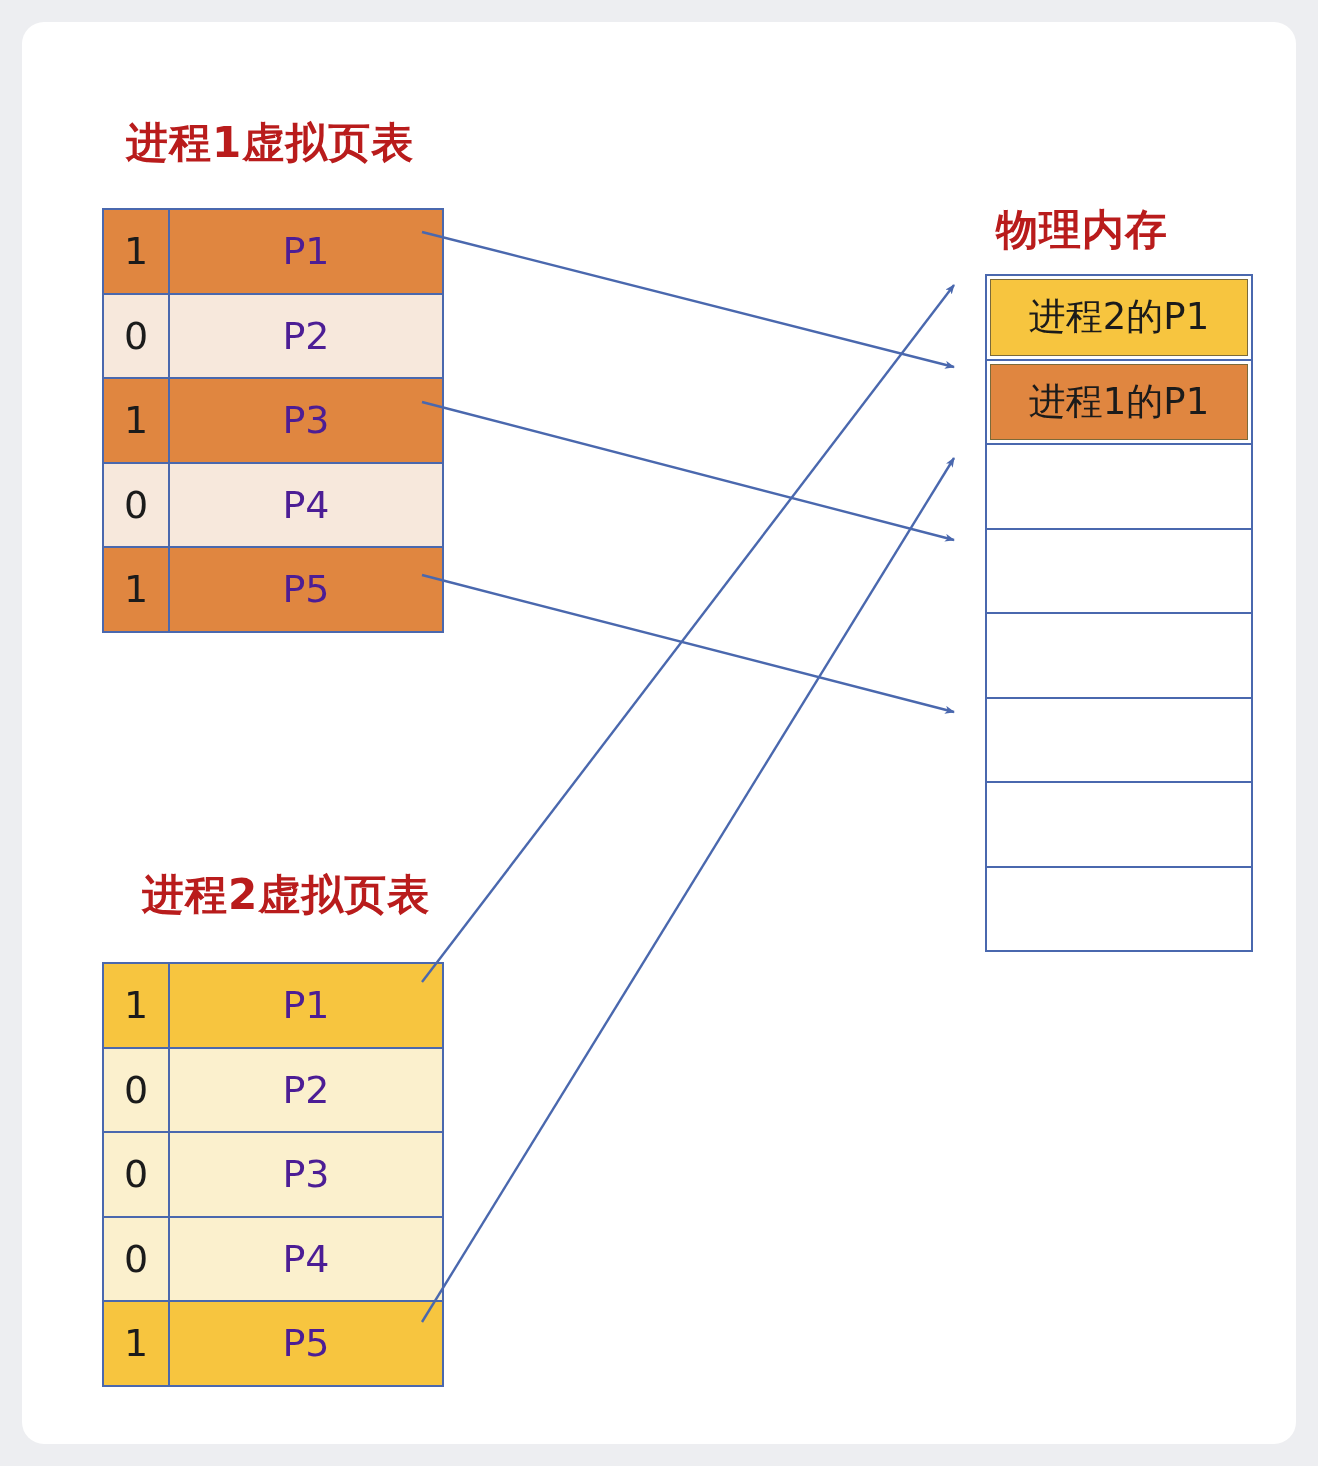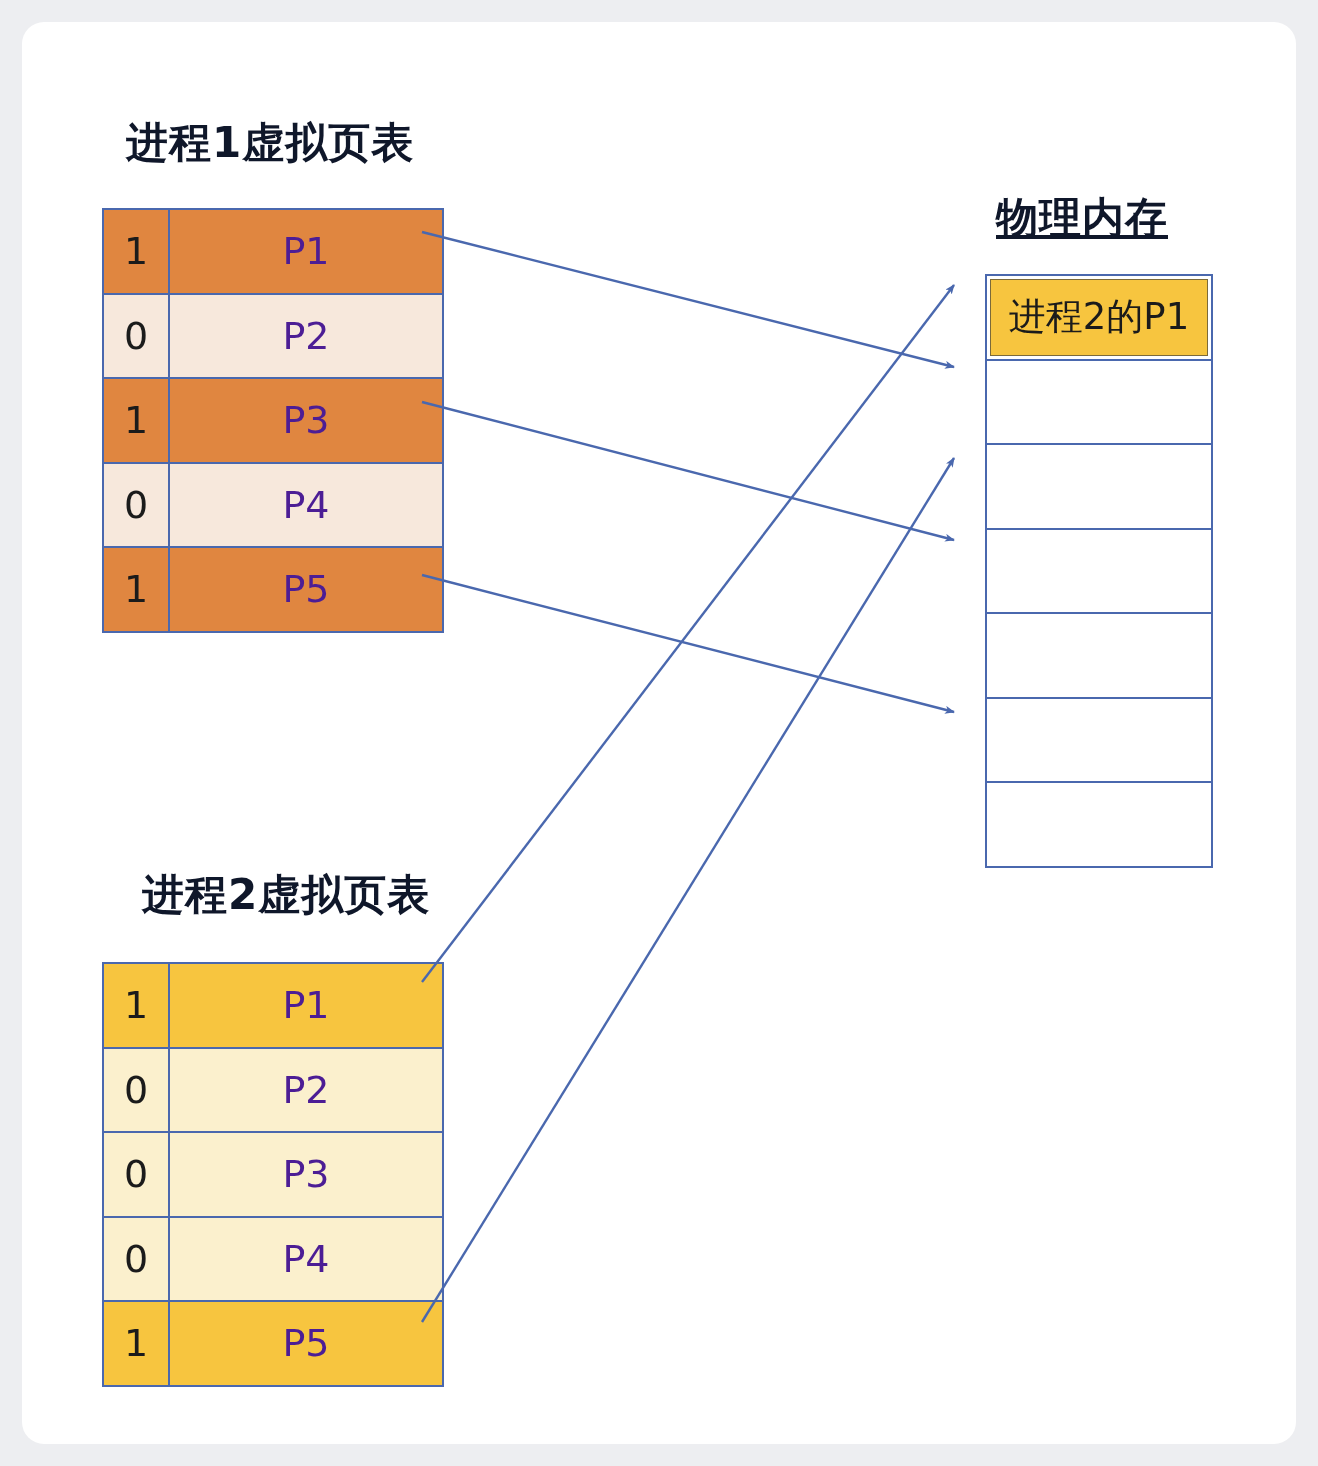--- a/index.html
+++ b/index.html
@@ -29,28 +29,28 @@
     background: #ffffff;
     border-radius: 22px;
     overflow: hidden;
   }
 
   
   .diag-title {
     position: absolute;
     font-size: 42px;
     font-weight: 700;
-    color: #0f172a;
+    color: #b91c1c;
     letter-spacing: 1px;
     white-space: nowrap;
     font-family: "DejaVu Sans", "Liberation Sans", sans-serif;
   }
   #title-p1 { left: 104px; top: 93px; }
   #title-p2 { left: 120px; top: 845px; }
-  #title-mem { left: 974px; top: 168px; text-decoration: underline; }
+  #title-mem { left: 974px; top: 180px; }
 
   
   .pagetable {
     position: absolute;
     box-sizing: border-box;
   }
   .pt-row {
     position: relative;
     box-sizing: border-box;
     border: 2px solid #4a68ae;
@@ -91,21 +91,21 @@
   .fill-white   { background: #ffffff; }
 
   #table-p1 { left: 80px; top: 186px; width: 342px; }
   #table-p2 { left: 80px; top: 940px; width: 342px; }
 
   
   #memory-column {
     position: absolute;
     left: 963px;
     top: 252px;
-    width: 228px;
+    width: 268px;
     box-sizing: border-box;
   }
   .mem-cell {
     position: relative;
     box-sizing: border-box;
     border: 2px solid #4a68ae;
     height: 86.5px;
     margin-top: -2px;
     background: #ffffff;
     display: flex;
@@ -193,20 +193,23 @@
       </div>
       <div class="pt-row">
         <div class="pt-flag fill-yellow">1</div>
         <div class="pt-name fill-yellow">P5</div>
       </div>
     </div>
 
     <div id="memory-column">
       <div class="mem-cell">
         <div class="mem-inner filled fill-yellow">进程2的P1</div>
+      </div>
+      <div class="mem-cell">
+        <div class="mem-inner filled fill-orange">进程1的P1</div>
       </div>
       <div class="mem-cell">
         <div class="mem-inner fill-white"></div>
       </div>
       <div class="mem-cell">
         <div class="mem-inner fill-white"></div>
       </div>
       <div class="mem-cell">
         <div class="mem-inner fill-white"></div>
       </div>

